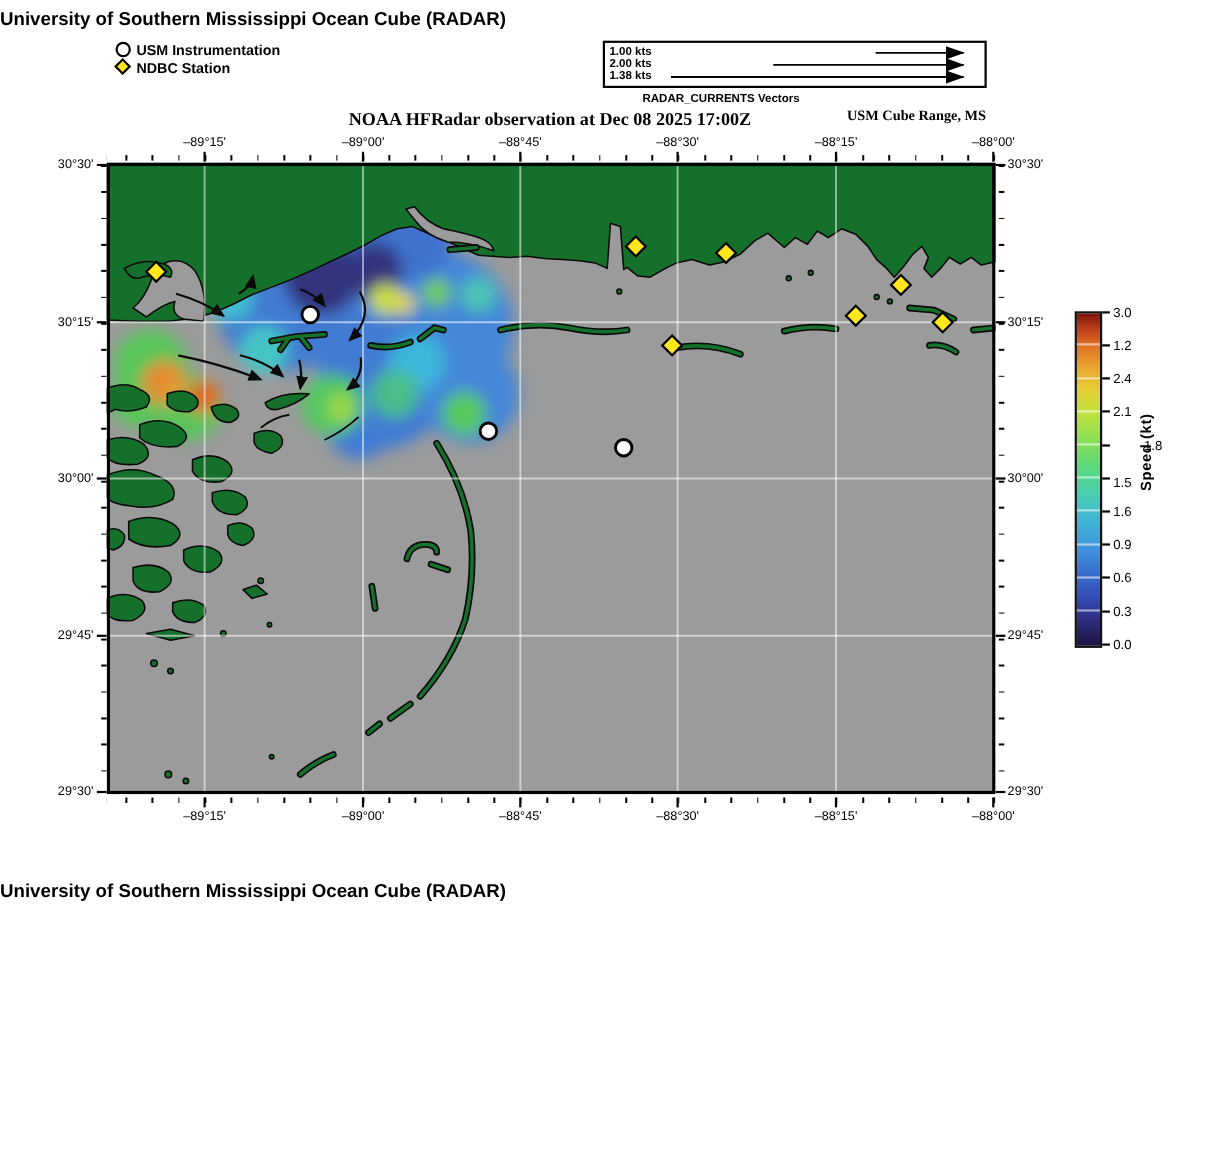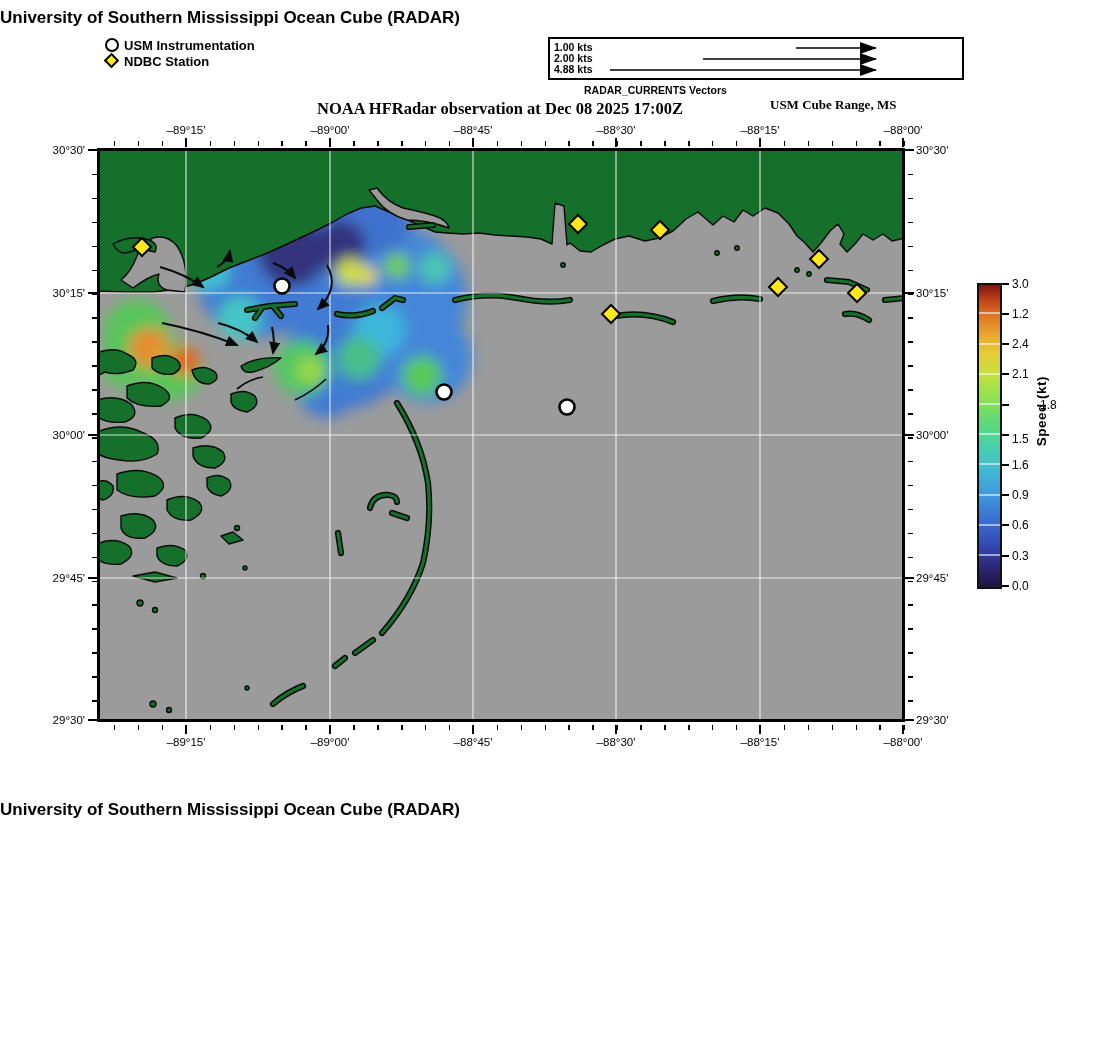--- a/index.html
+++ b/index.html
@@ -4,21 +4,21 @@
 <style>
   html,body{margin:0;padding:0;background:#fff;}
   #fig{position:relative;width:1100px;height:1050px;background:#fff;overflow:hidden;
        font-family:"Liberation Sans","DejaVu Sans",sans-serif;color:#000;}
   .abs{position:absolute;}
   .title{width:1000px;left:0;text-align:left;font-weight:bold;font-size:17px;}
   .serif{font-family:"Liberation Serif","DejaVu Serif",serif;font-weight:bold;}
   .axlab{font-size:11.5px;white-space:nowrap;}
   .cx{transform:translateX(-50%);}
   .legrow{font-size:13px;font-weight:bold;white-space:nowrap;}
-  .vecbox{left:548px;top:37px;width:416px;height:43px;border:2px solid #000;box-sizing:border-box;}
+  .vecbox{left:548px;top:37px;width:349px;height:43px;border:2px solid #000;box-sizing:border-box;}
   .veclab{font-size:10.5px;font-weight:bold;line-height:11px;}
   .tickstrip-h{height:5px;background:repeating-linear-gradient(90deg,#000 0 1.5px,transparent 1.5px 23.92px);background-position:17px 0;}
   .tickstrip-v{width:5px;background:repeating-linear-gradient(180deg,#000 0 1.5px,transparent 1.5px 23.92px);background-position:0 2px;}
   .majtick{background:#000;}
   .cbar{left:977px;top:283px;width:21px;height:302px;border:2px solid #111;
         background:linear-gradient(to top,#1e1440 0%,#2d2a7a 7%,#3449b5 14%,#3a6fd0 22%,#3f97dd 30%,#41b7d4 38%,#47cfae 46%,#5cd97c 54%,#8ce055 62%,#c0e13e 70%,#e5cf35 77%,#e9a42e 84%,#dd7422 90%,#c2431a 95%,#7e130d 100%);}
   .cbline{left:979px;width:21px;height:1.6px;background:rgba(255,255,255,.55);}
   .cbstub{left:1002px;width:7px;height:1.7px;background:#000;}
   .cblab{left:1012px;font-size:12px;}
   .cbtitle{left:1034px;top:376px;font-weight:bold;font-size:13.5px;
@@ -34,21 +34,21 @@
   <div class="abs title" style="top:8px;">University of Southern Mississippi Ocean Cube (RADAR)</div>
 
   <div class="abs" style="left:105px;top:38px;width:14px;height:14px;border:2.4px solid #000;border-radius:50%;background:#fff;box-sizing:border-box;"></div>
   <div class="abs legrow" style="left:124px;top:38px;">USM Instrumentation</div>
   <div class="abs" style="left:106px;top:55px;width:11px;height:11px;background:#ffe71c;border:2px solid #000;transform:rotate(45deg);box-sizing:border-box;"></div>
   <div class="abs legrow" style="left:124px;top:54px;">NDBC Station</div>
 
   <div class="abs vecbox">
     <div class="abs veclab" style="left:4px;top:3px;">1.00 kts</div>
     <div class="abs veclab" style="left:4px;top:14px;">2.00 kts</div>
-    <div class="abs veclab" style="left:4px;top:25px;">4.88 kts</div>
+    <div class="abs veclab" style="left:4px;top:25px;">1.38 kts</div>
     <svg class="abs" style="left:0;top:0;" width="345" height="39">
       <defs>
         <marker id="bigAh" markerUnits="userSpaceOnUse" markerWidth="18" markerHeight="12" refX="16" refY="6" orient="auto">
           <path d="M0,0 L17,6 L0,12 z" fill="#000"></path>
         </marker>
       </defs>
       <line x1="246" y1="9" x2="326" y2="9" stroke="#000" stroke-width="1.6" marker-end="url(#bigAh)"></line>
       <line x1="153" y1="20" x2="326" y2="20" stroke="#000" stroke-width="1.6" marker-end="url(#bigAh)"></line>
       <line x1="60" y1="31" x2="326" y2="31" stroke="#000" stroke-width="1.6" marker-end="url(#bigAh)"></line>
     </svg>

